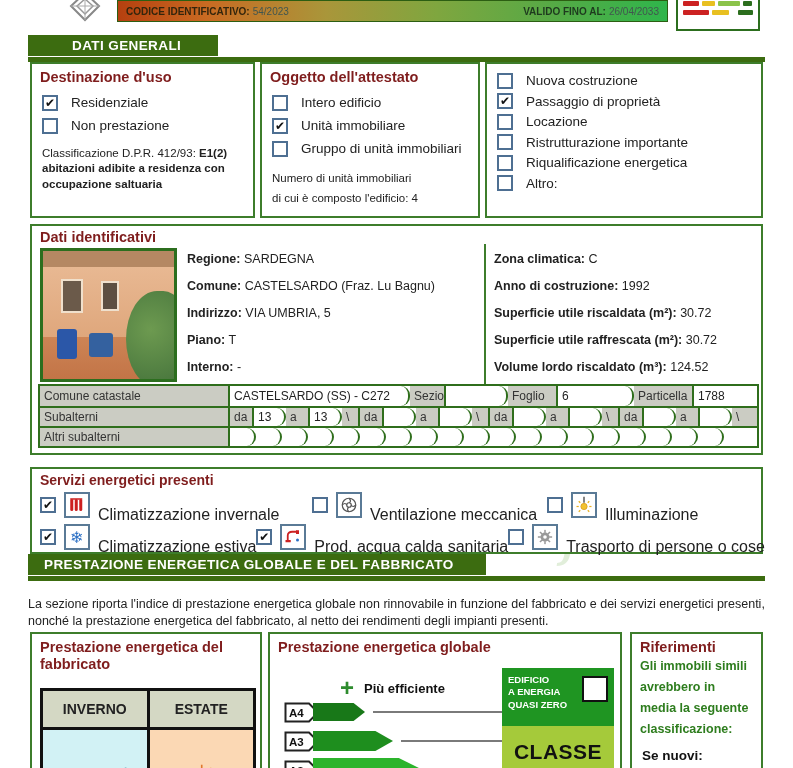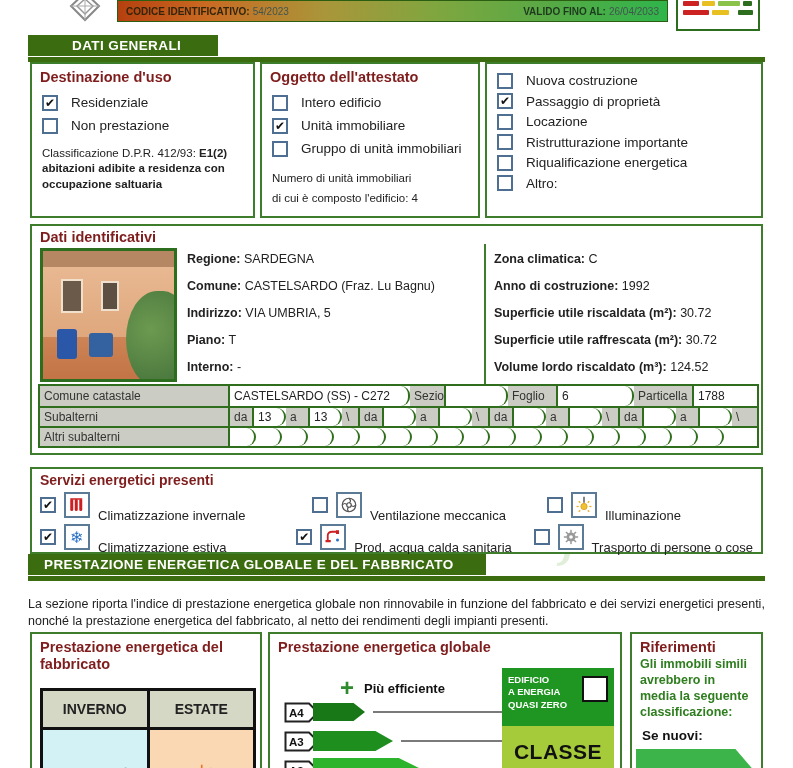--- a/index.html
+++ b/index.html
@@ -73,21 +73,21 @@
   .ctc:last-child { border-right:none; }
   .ctc.gray { background:#cbccc3; color:#333; }
   .ctc.val { background:#fff;border-radius:9px; }
 
   
   .srow { display:flex; padding:2px 8px 0; }
   .sitem { display:flex; align-items:center; gap:8px; height:30px; }
   .iconbox { width:26px; height:26px; border:2px solid #5a7a96; background:#fff; flex:none;
     display:flex; align-items:center; justify-content:center;
     font-family:"DejaVu Sans",sans-serif; }
-  .sitem .slabel { font-size:13px; white-space:nowrap;margin-top:20px; }
+  .sitem .slabel { font-size:16px; white-space:nowrap;margin-top:20px; }
 
   
   .para { position:absolute; left:28px; top:596px; width:740px; font-size:12.5px; line-height:16.5px; z-index:1; }
 
   
   .fab-table { position:absolute; left:8px; top:54px; width:216px; border:3px solid #111; }
   .fab-head { display:flex; }
   .fab-head .fcell { flex:1; background:#d4d8c4; text-align:center; font-weight:bold; font-size:14px;
     padding:10px 0; border-right:3px solid #111; }
   .fab-head .fcell:last-child { border-right:none; }
@@ -113,21 +113,21 @@
 
   .nzeb { position:absolute; left:232px; top:34px; width:112px; }
   .nzeb-top { position:relative; background:#1f9522; color:#fff; font-weight:bold; font-size:9.5px;
     line-height:1.3; padding:6px 6px; height:58px; }
   .nzeb-cb { position:absolute; right:6px; top:8px; width:26px; height:26px; background:#fff; border:2px solid #111; }
   .classe { background:#a5ca3a; text-align:center; padding-top:14px; height:100px; }
   .classe .c1 { font-size:21px; font-weight:bold; color:#111; letter-spacing:.5px; }
   .classe .c2 { font-size:13px; font-weight:bold; color:#111; margin-top:3px; }
 
   
-  .rif-text { color:#2e7d1e; font-weight:bold; font-size:12.5px; line-height:16px; padding:0 8px; }
+  .rif-text { color:#2e7d1e; font-weight:bold; font-size:12.5px; line-height:21px; padding:0 8px; }
   .senuovi { font-size:13.5px; font-weight:bold; color:#111; padding:8px 0 0 10px; }
   .rif-arrow { position:relative; margin:6px 0 0 4px; width:124px; height:58px; background:#3cb44a;
     clip-path:polygon(0 0,80% 0,100% 50%,80% 100%,0 100%); }
 </style>
 </head>
 <body>
 
 <div class="page">
 
   <div class="watermark">House &amp; Life</div>

